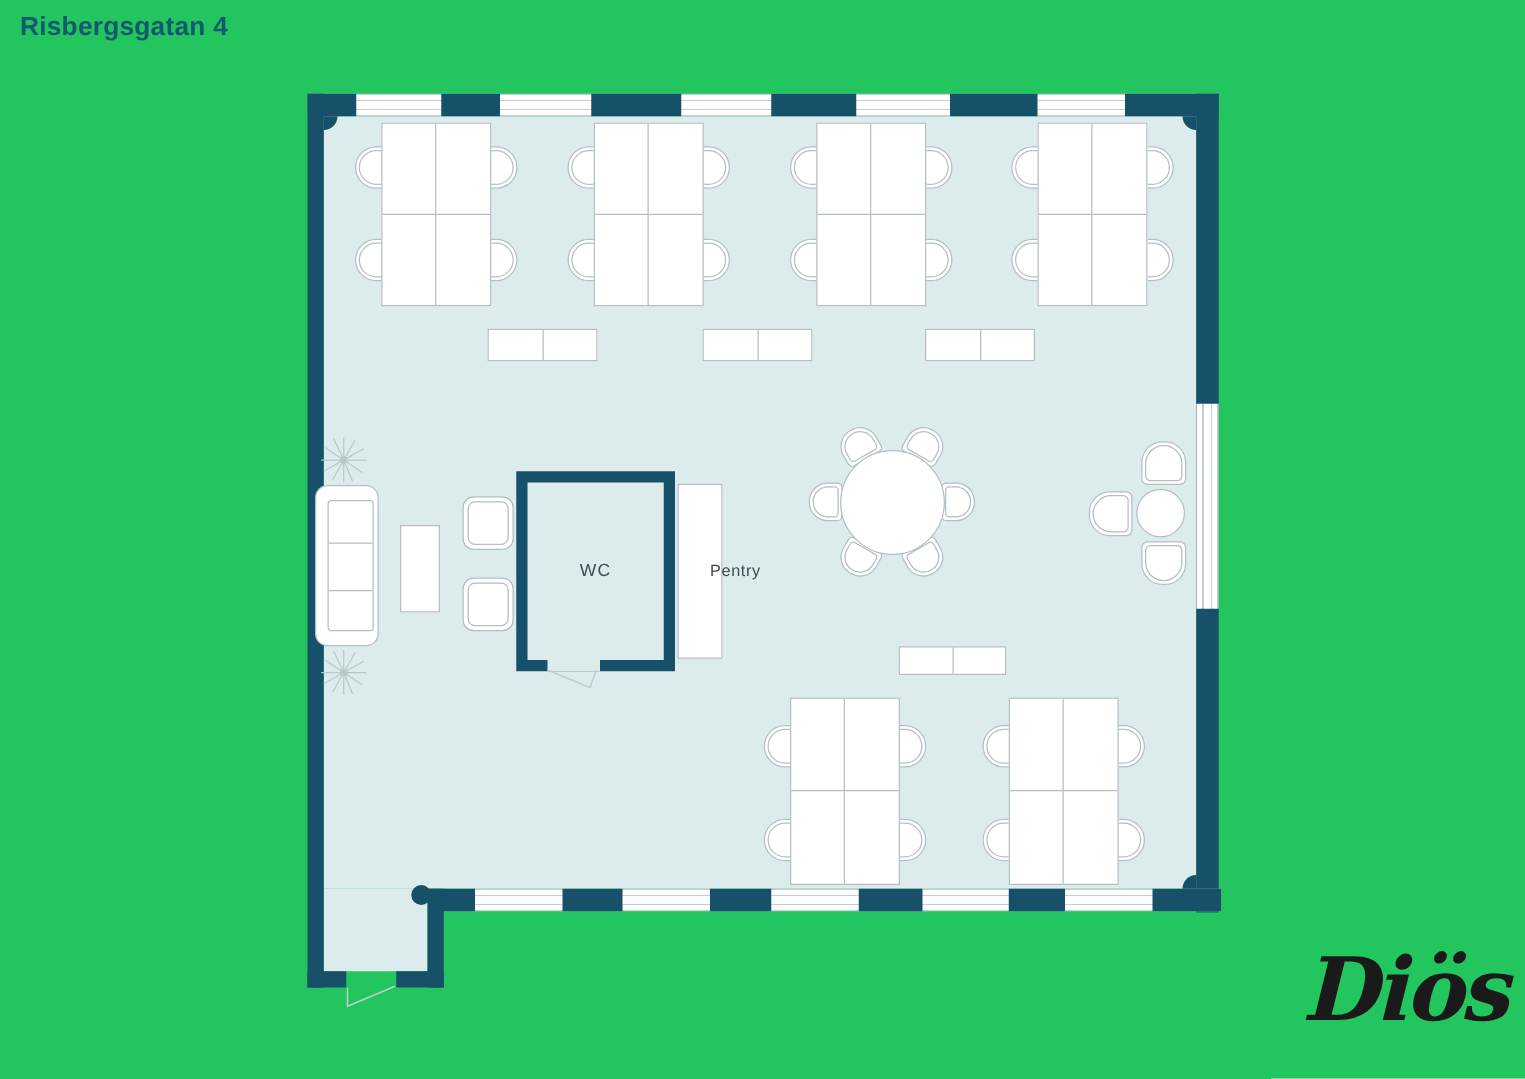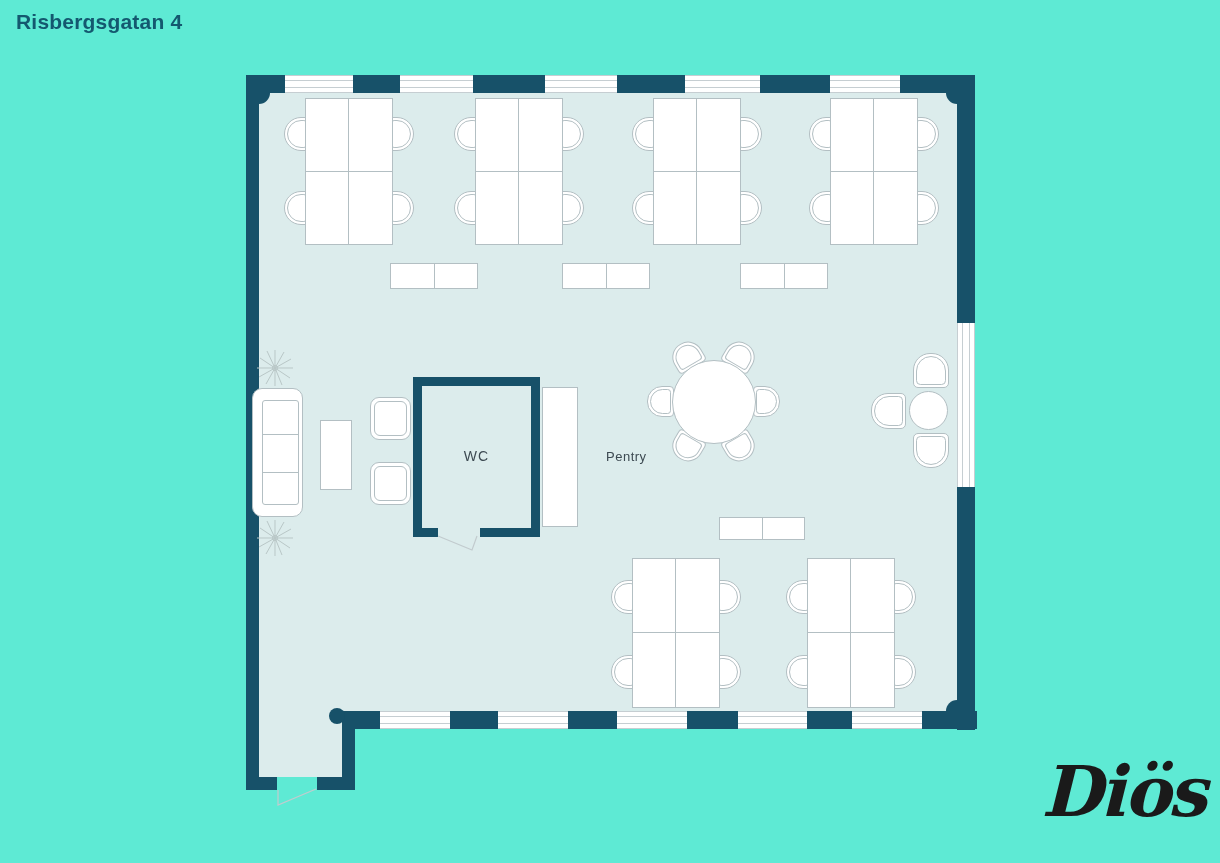--- a/index.html
+++ b/index.html
@@ -2,21 +2,21 @@
 <html style="--wall: #175169; --floor: #dcecec; --stroke: #b3bfc3; --window-line: #c6ced2; --label-text: #3d4a52; --title-text: #14586f; --logo-text: #1a1a1a;"><head>
 <meta charset="utf-8">
 <style>
   :root{
     --wall:#175169; --floor:#dcecec; --stroke:#b3bfc3; --window-line:#c6ced2;
     --label-text:#3d4a52; --title-text:#14586f; --logo-text:#1a1a1a;
   }
   *{box-sizing:border-box}
   html,body{margin:0;padding:0;background:#fff}
   body{font-family:"Liberation Sans",sans-serif}
-  .canvas{position:relative;width:1220px;height:863px;background:#5eead4;overflow:hidden}
+  .canvas{position:relative;width:1220px;height:863px;background:#22c55e;overflow:hidden}
   .title{position:absolute;left:16px;top:10px;margin:0;font-size:21px;font-weight:800;color:var(--title-text);letter-spacing:.2px}
   .wall{position:absolute;background:var(--wall)}
   .winH{position:absolute;height:18px;background:linear-gradient(to bottom,
       var(--window-line) 0 1px,#fff 1px 5px,
       var(--window-line) 5px 6px,#fff 6px 12px,
       var(--window-line) 12px 13px,#fff 13px 17px,
       var(--window-line) 17px 18px)}
   .winV{position:absolute;width:18px;background:linear-gradient(to right,
       var(--window-line) 0 1px,#fff 1px 5px,
       var(--window-line) 5px 6px,#fff 6px 12px,
@@ -185,21 +185,21 @@
   </div>
   <div class="furn" style="left:320px;top:420px;width:32px;height:70px"></div>
   <div class="armchair" style="left:370px;top:397px;width:41px;height:43px"></div>
   <div class="armchair" style="left:370px;top:462px;width:41px;height:43px"></div>
 
   <div class="wc-room" style="left:413px;top:377px;width:127px;height:160px"></div>
   <div class="floor" style="left:438px;top:527px;width:42px;height:10px"></div>
   <div class="room-label" style="left:422px;top:448px;width:109px;text-align:center">WC</div>
 
   <div class="furn" style="left:542px;top:387px;width:36px;height:140px"></div>
-  <div class="pentry-label" style="left:606px;top:449px">Pentry</div>
+  <div class="pentry-label" style="left:568px;top:449px">Pentry</div>
 
   <div class="rchair" style="left:700px;top:386px;transform:rotate(0deg) translateX(53px)"></div>
   <div class="rchair" style="left:700px;top:386px;transform:rotate(60deg) translateX(53px)"></div>
   <div class="rchair" style="left:700px;top:386px;transform:rotate(120deg) translateX(53px)"></div>
   <div class="rchair" style="left:700px;top:386px;transform:rotate(180deg) translateX(53px)"></div>
   <div class="rchair" style="left:700px;top:386px;transform:rotate(240deg) translateX(53px)"></div>
   <div class="rchair" style="left:700px;top:386px;transform:rotate(300deg) translateX(53px)"></div>
   <div class="furn round" style="left:672px;top:360px;width:84px;height:84px"></div>
 
   <div class="cab" style="left:719px;top:517px;width:86px;height:23px"></div>

